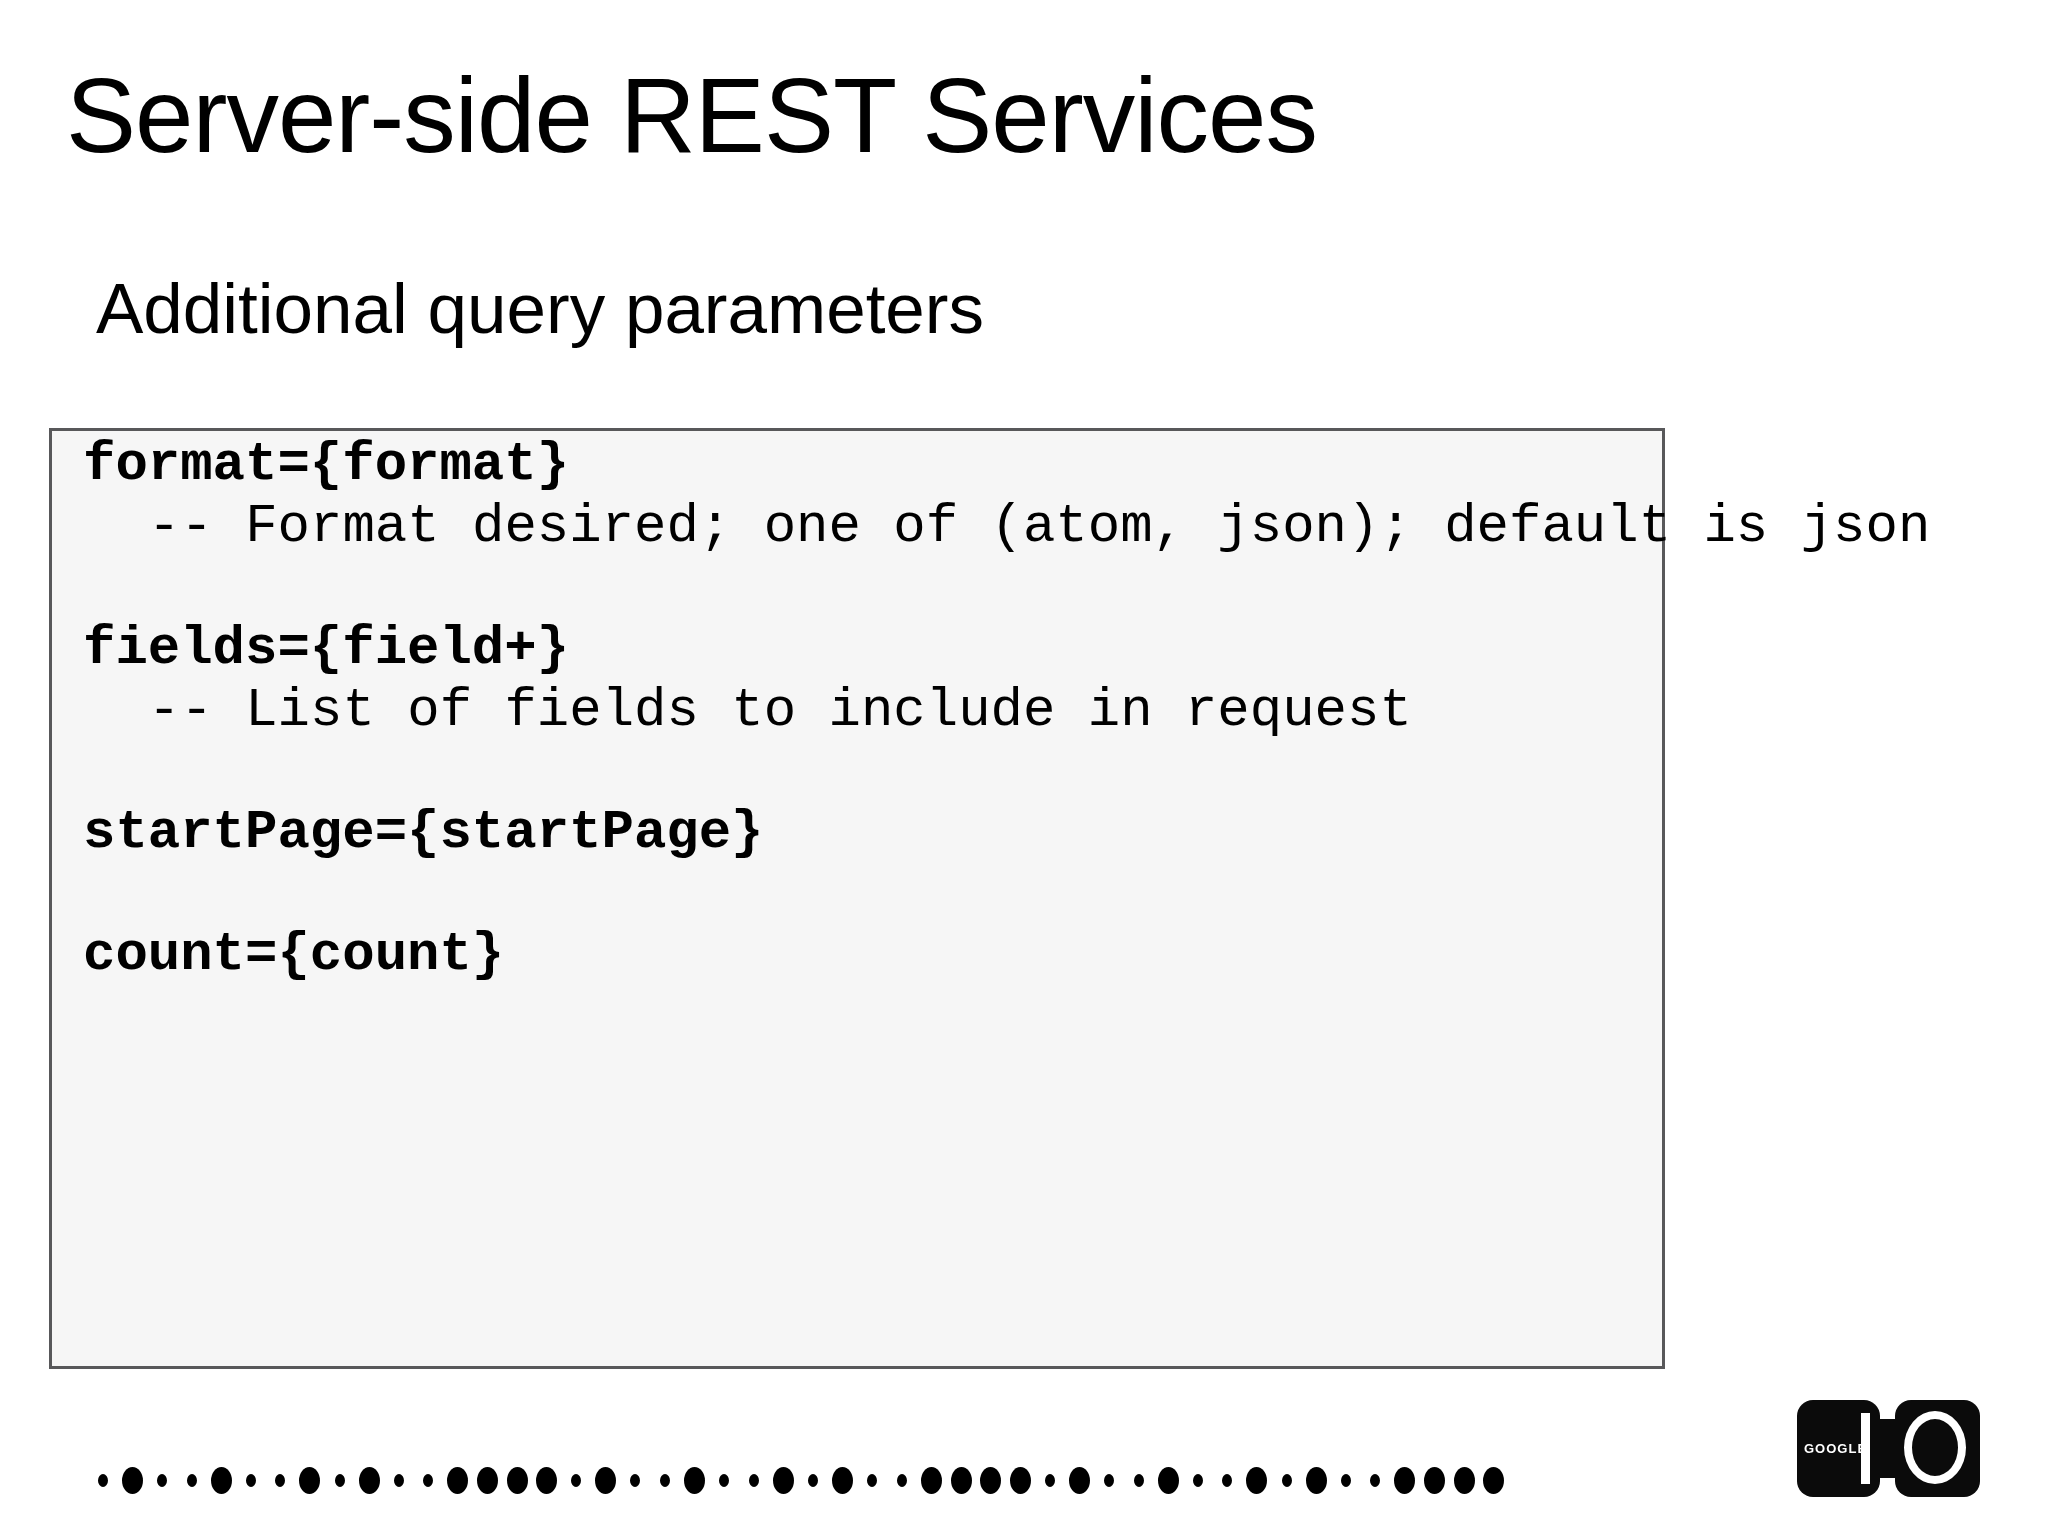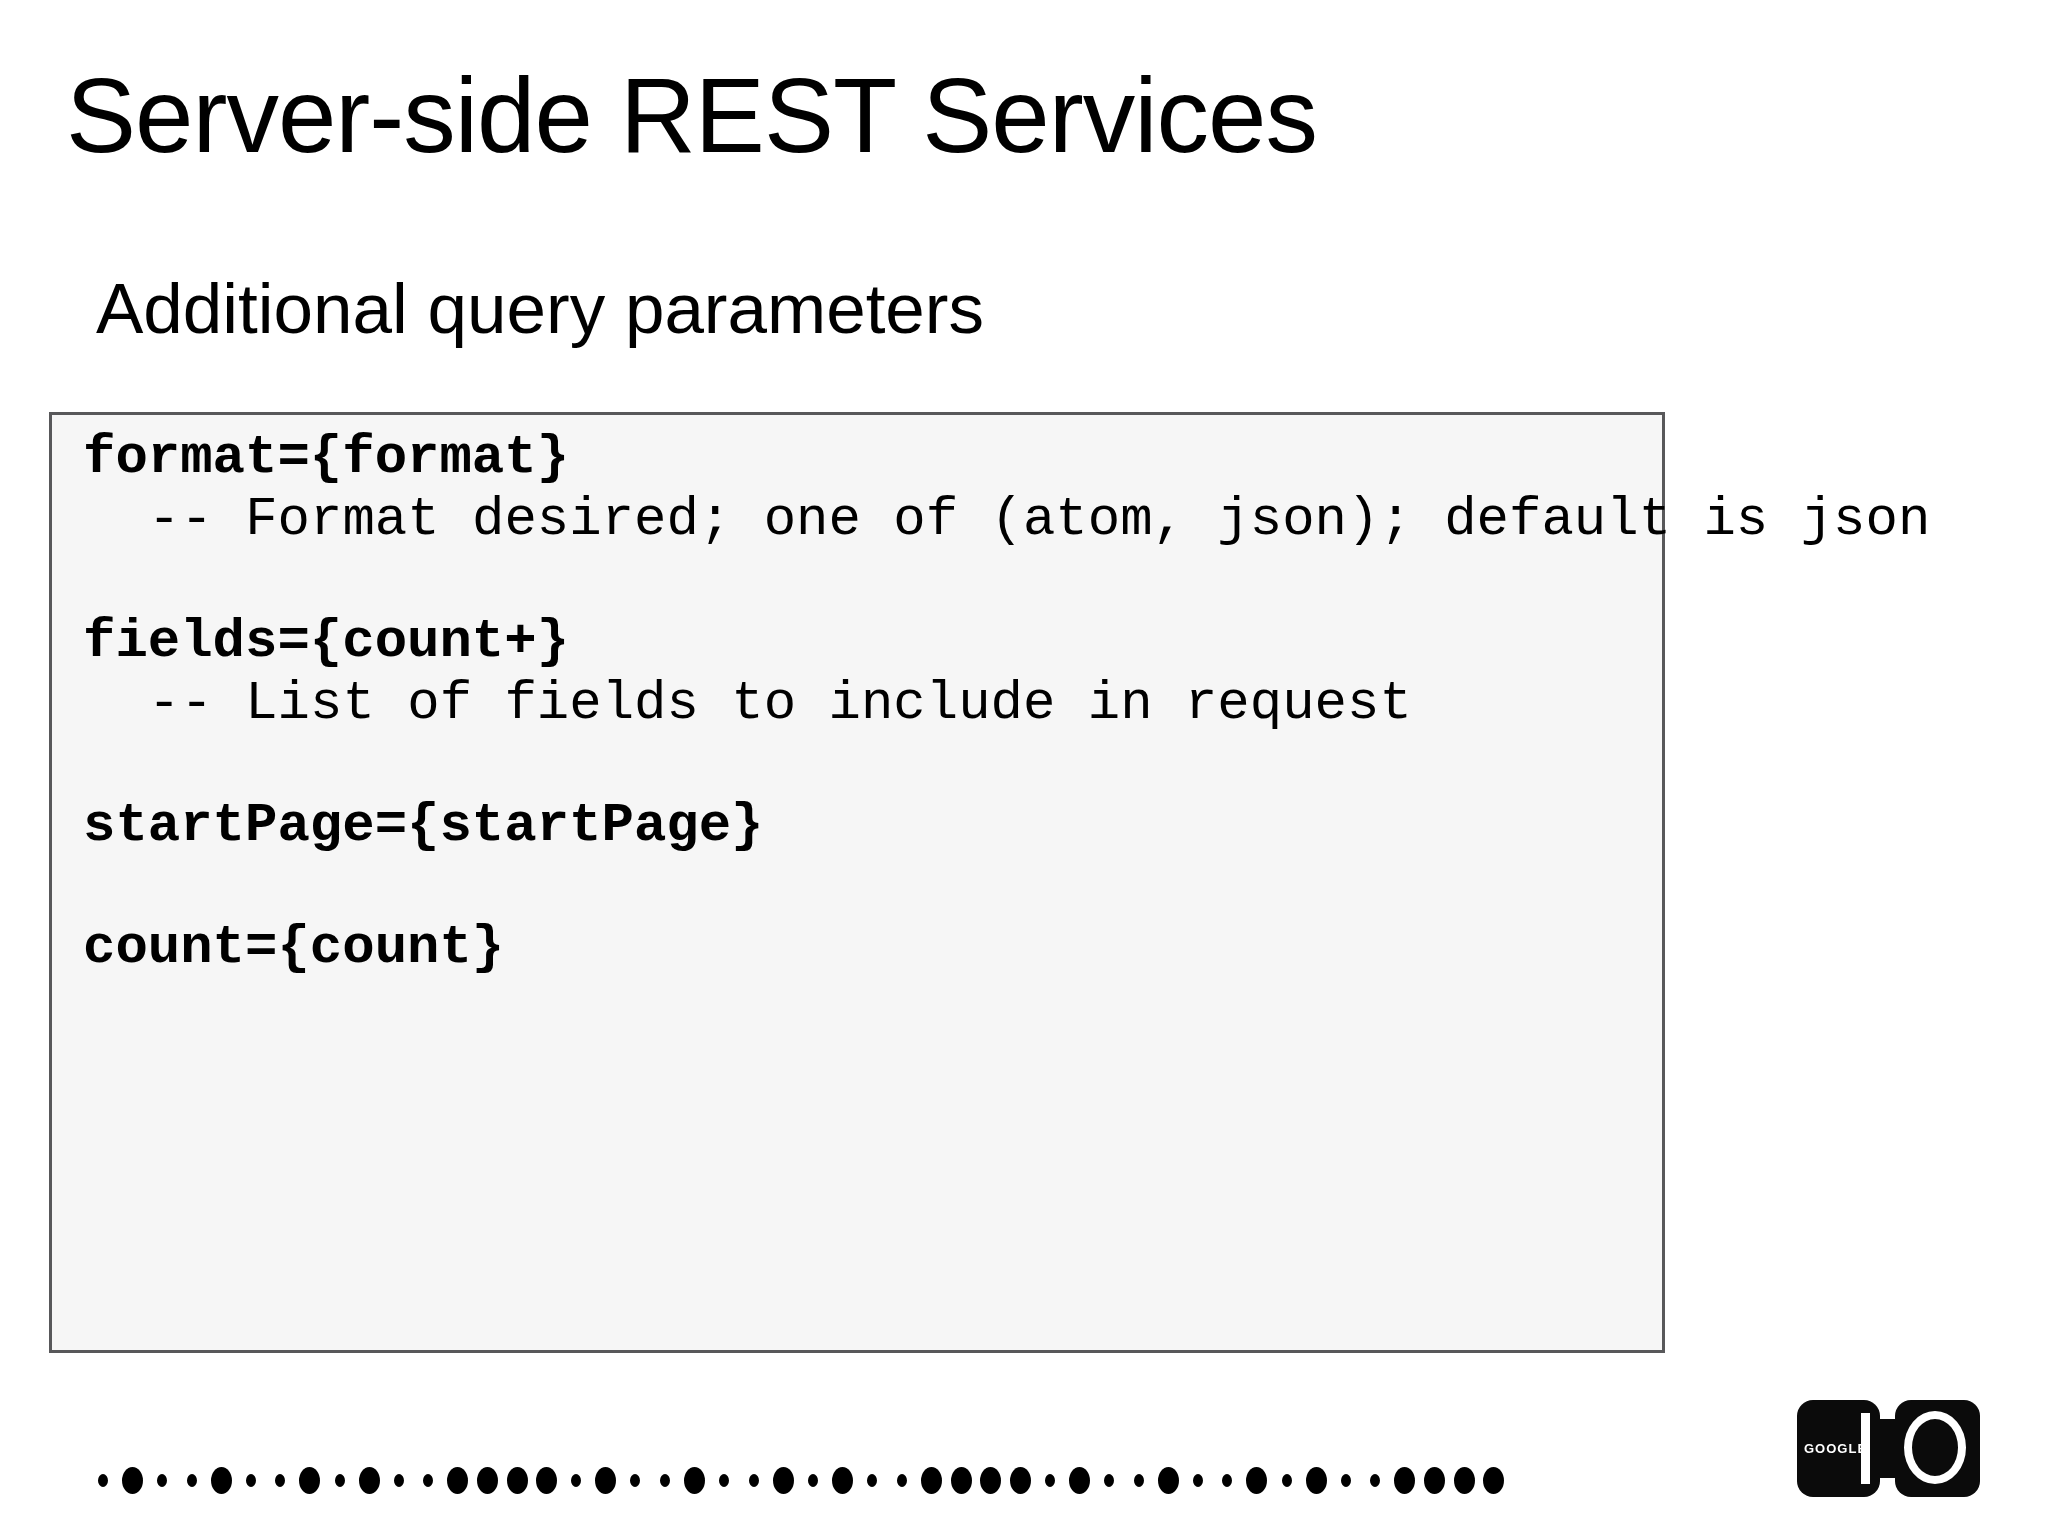--- a/index.html
+++ b/index.html
@@ -35,26 +35,26 @@
     top: 268px;
     font-size: 71px;
     font-weight: 400;
     white-space: nowrap;
     color: var(--text);
   }
 
   .code-box {
     position: absolute;
     left: 49px;
-    top: 412px;
+    top: 428px;
     width: 1616px;
     height: 941px;
     background: var(--box-background);
     border: 3px solid var(--box-border);
-    padding: 12px 0 0 31px;
+    padding: 3px 0 0 31px;
     font-family: "Liberation Mono", "DejaVu Sans Mono", monospace;
   }
   .code-group { margin-bottom: 60px; }
   .code-param {
     font-size: 54px;
     line-height: 62px;
     font-weight: 700;
     white-space: pre;
     color: var(--text);
   }
@@ -145,21 +145,21 @@
   <h1 class="slide-title">Server-side REST Services</h1>
 
   <h2 class="slide-subtitle">Additional query parameters</h2>
 
   <div class="code-box">
     <div class="code-group">
       <div class="code-param">format={format}</div>
       <div class="code-desc">-- Format desired; one of (atom, json); default is json</div>
     </div>
     <div class="code-group">
-      <div class="code-param">fields={count+}</div>
+      <div class="code-param">fields={field+}</div>
       <div class="code-desc">-- List of fields to include in request</div>
     </div>
     <div class="code-group">
       <div class="code-param">startPage={startPage}</div>
     </div>
     <div class="code-group">
       <div class="code-param">count={count}</div>
     </div>
   </div>
 

